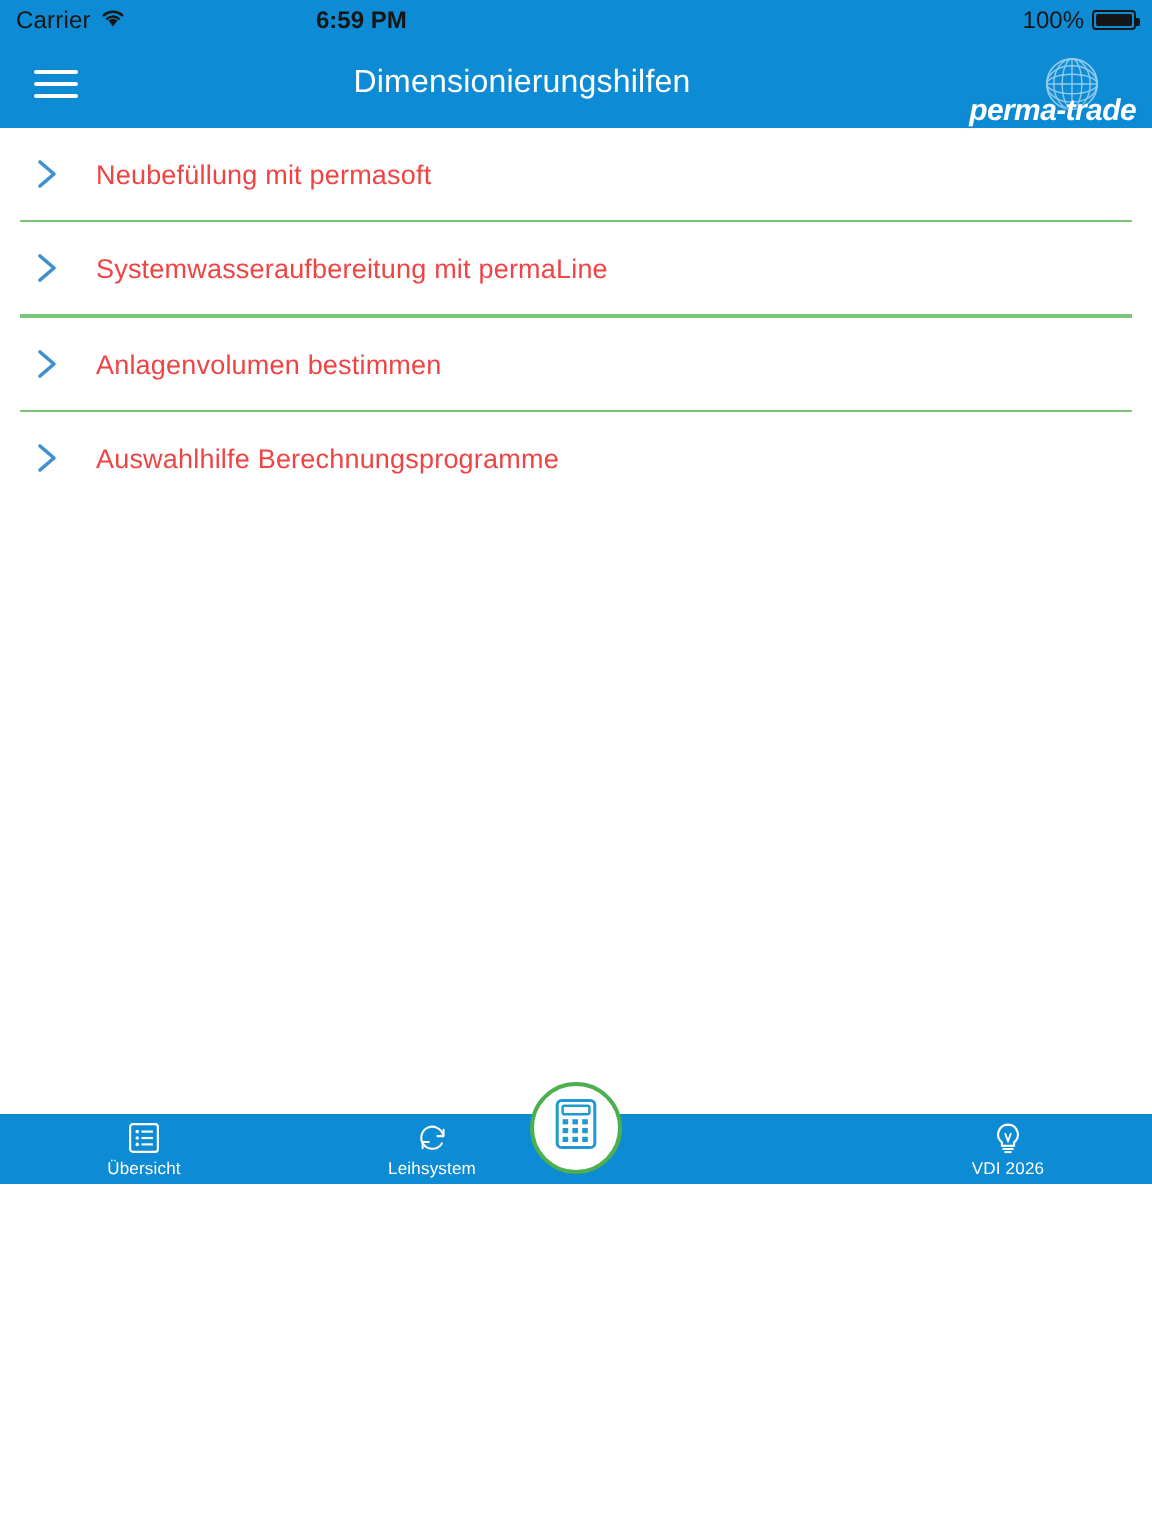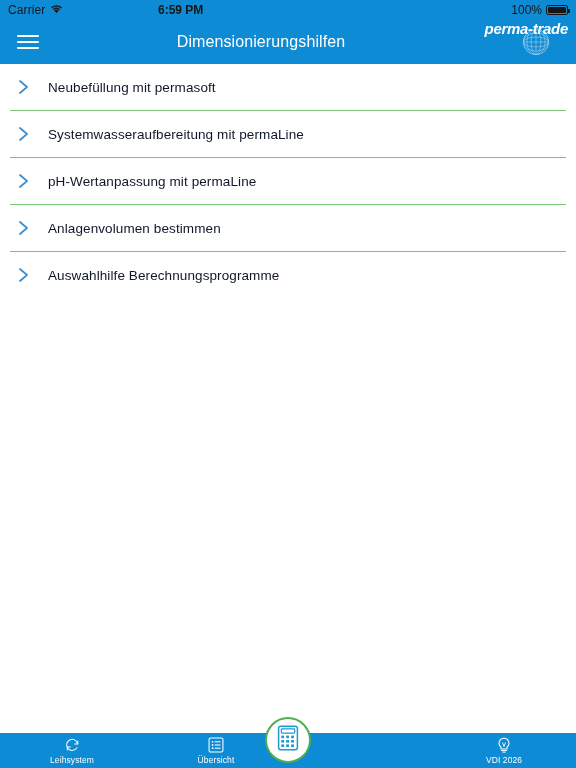--- a/index.html
+++ b/index.html
@@ -9,21 +9,21 @@
     height: 768px;
     overflow: hidden;
     background: #ffffff;
     font-family: "Liberation Sans", sans-serif;
     -webkit-font-smoothing: antialiased;
   }
 
   #app {
     position: relative;
     width: 576px;
-    height: 768px;
+    height: 592px;
     background: #ffffff;
     overflow: hidden;
     text-decoration: underline;
   }
 
   
   .statusbar {
     position: absolute;
     top: 0; left: 0;
     width: 576px;
@@ -118,21 +118,21 @@
     color: #ffffff;
     font-size: 16px;
     letter-spacing: .1px;
     white-space: nowrap;
   }
   .brand {
     flex: 0 0 110px;
     height: 44px;
     position: relative;
     display: flex;
-    align-items: flex-start;
+    align-items: flex-end;
     justify-content: flex-end;
     padding-right: 8px;
     box-sizing: border-box;
   }
   .brand-globe {
     position: absolute;
     right: 26px;
     top: 8px;
     width: 28px; height: 28px;
     opacity: .55;
@@ -165,21 +165,21 @@
   }
   .list-item .chev {
     flex: 0 0 48px;
     display: flex;
     align-items: center;
     justify-content: center;
   }
   .chev svg { display: block; }
   .list-item .label {
     font-size: 13.5px;
-    color: #0f172a;
+    color: #ef4444;
     letter-spacing: .1px;
     white-space: nowrap;
   }
   .divider {
     height: 1px;
     background: #7cc576;
     margin: 0 10px;
   }
 
   
@@ -291,77 +291,69 @@
     <div class="list-item">
       <span class="chev">
         <svg width="14" height="18" viewBox="0 0 14 18">
             <path d="M3 3 L10 9 L3 15" fill="none" stroke="#3e8fd0" stroke-width="1.8" stroke-linecap="round" stroke-linejoin="round"></path>
           </svg>
       </span>
       <span class="label">Systemwasseraufbereitung mit permaLine</span>
     </div>
     <div class="divider"></div>
 
+    <div class="divider"></div>
+
     <div class="list-item">
       <span class="chev">
         <svg width="14" height="18" viewBox="0 0 14 18">
             <path d="M3 3 L10 9 L3 15" fill="none" stroke="#3e8fd0" stroke-width="1.8" stroke-linecap="round" stroke-linejoin="round"></path>
           </svg>
       </span>
-      <span class="label">pH-Wertanpassung mit permaLine</span>
+      <span class="label">Anlagenvolumen bestimmen</span>
     </div>
     <div class="divider"></div>
 
     <div class="list-item">
       <span class="chev">
         <svg width="14" height="18" viewBox="0 0 14 18">
             <path d="M3 3 L10 9 L3 15" fill="none" stroke="#3e8fd0" stroke-width="1.8" stroke-linecap="round" stroke-linejoin="round"></path>
           </svg>
       </span>
-      <span class="label">Anlagenvolumen bestimmen</span>
-    </div>
-    <div class="divider"></div>
-
-    <div class="list-item">
-      <span class="chev">
-        <svg width="14" height="18" viewBox="0 0 14 18">
-            <path d="M3 3 L10 9 L3 15" fill="none" stroke="#3e8fd0" stroke-width="1.8" stroke-linecap="round" stroke-linejoin="round"></path>
-          </svg>
-      </span>
       <span class="label">Auswahlhilfe Berechnungsprogramme</span>
     </div>
 
   </div>
 
   <div class="tabbar">
-
-    <div class="tab">
-      <span class="ticon">
-        <svg width="17" height="17" viewBox="0 0 20 20">
-          <path d="M16 8 A6.5 6.5 0 1 0 15.2 12.6" fill="none" stroke="#ffffff" stroke-width="1.2" stroke-linecap="round"></path>
-          <path d="M16.2 4.6 L16.2 8.3 L12.6 8.3" fill="none" stroke="#ffffff" stroke-width="1.2" stroke-linecap="round" stroke-linejoin="round"></path>
-          <path d="M3.9 15.4 L3.9 11.8 L7.5 11.8" fill="none" stroke="#ffffff" stroke-width="1.2" stroke-linecap="round" stroke-linejoin="round"></path>
-        </svg>
-      </span>
-      <span class="tlabel">Leihsystem</span>
-    </div>
 
     <div class="tab">
       <span class="ticon">
         <svg width="16" height="16" viewBox="0 0 18 18">
           <rect x="1.2" y="1.2" width="15.6" height="15.6" rx="1.6" fill="none" stroke="#ffffff" stroke-width="1.2"></rect>
           <circle cx="5.2" cy="5.4" r="1" fill="#ffffff"></circle>
           <circle cx="5.2" cy="9" r="1" fill="#ffffff"></circle>
           <circle cx="5.2" cy="12.6" r="1" fill="#ffffff"></circle>
           <rect x="7.6" y="4.8" width="6.4" height="1.2" fill="#ffffff"></rect>
           <rect x="7.6" y="8.4" width="6.4" height="1.2" fill="#ffffff"></rect>
           <rect x="7.6" y="12" width="6.4" height="1.2" fill="#ffffff"></rect>
         </svg>
       </span>
       <span class="tlabel">Übersicht</span>
+    </div>
+
+    <div class="tab">
+      <span class="ticon">
+        <svg width="17" height="17" viewBox="0 0 20 20">
+          <path d="M16 8 A6.5 6.5 0 1 0 15.2 12.6" fill="none" stroke="#ffffff" stroke-width="1.2" stroke-linecap="round"></path>
+          <path d="M16.2 4.6 L16.2 8.3 L12.6 8.3" fill="none" stroke="#ffffff" stroke-width="1.2" stroke-linecap="round" stroke-linejoin="round"></path>
+          <path d="M3.9 15.4 L3.9 11.8 L7.5 11.8" fill="none" stroke="#ffffff" stroke-width="1.2" stroke-linecap="round" stroke-linejoin="round"></path>
+        </svg>
+      </span>
+      <span class="tlabel">Leihsystem</span>
     </div>
 
     <div class="tab-center-spacer"></div>
 
 
     <div class="tab">
       <span class="ticon">
         <svg width="16" height="17" viewBox="0 0 18 19">
           <path d="M9 1.4 A5.6 5.6 0 0 1 12.4 11.4 L12.4 13.4 L5.6 13.4 L5.6 11.4 A5.6 5.6 0 0 1 9 1.4 Z" fill="none" stroke="#ffffff" stroke-width="1.2" stroke-linejoin="round"></path>
           <line x1="5.9" y1="15.1" x2="12.1" y2="15.1" stroke="#ffffff" stroke-width="1.1"></line>

